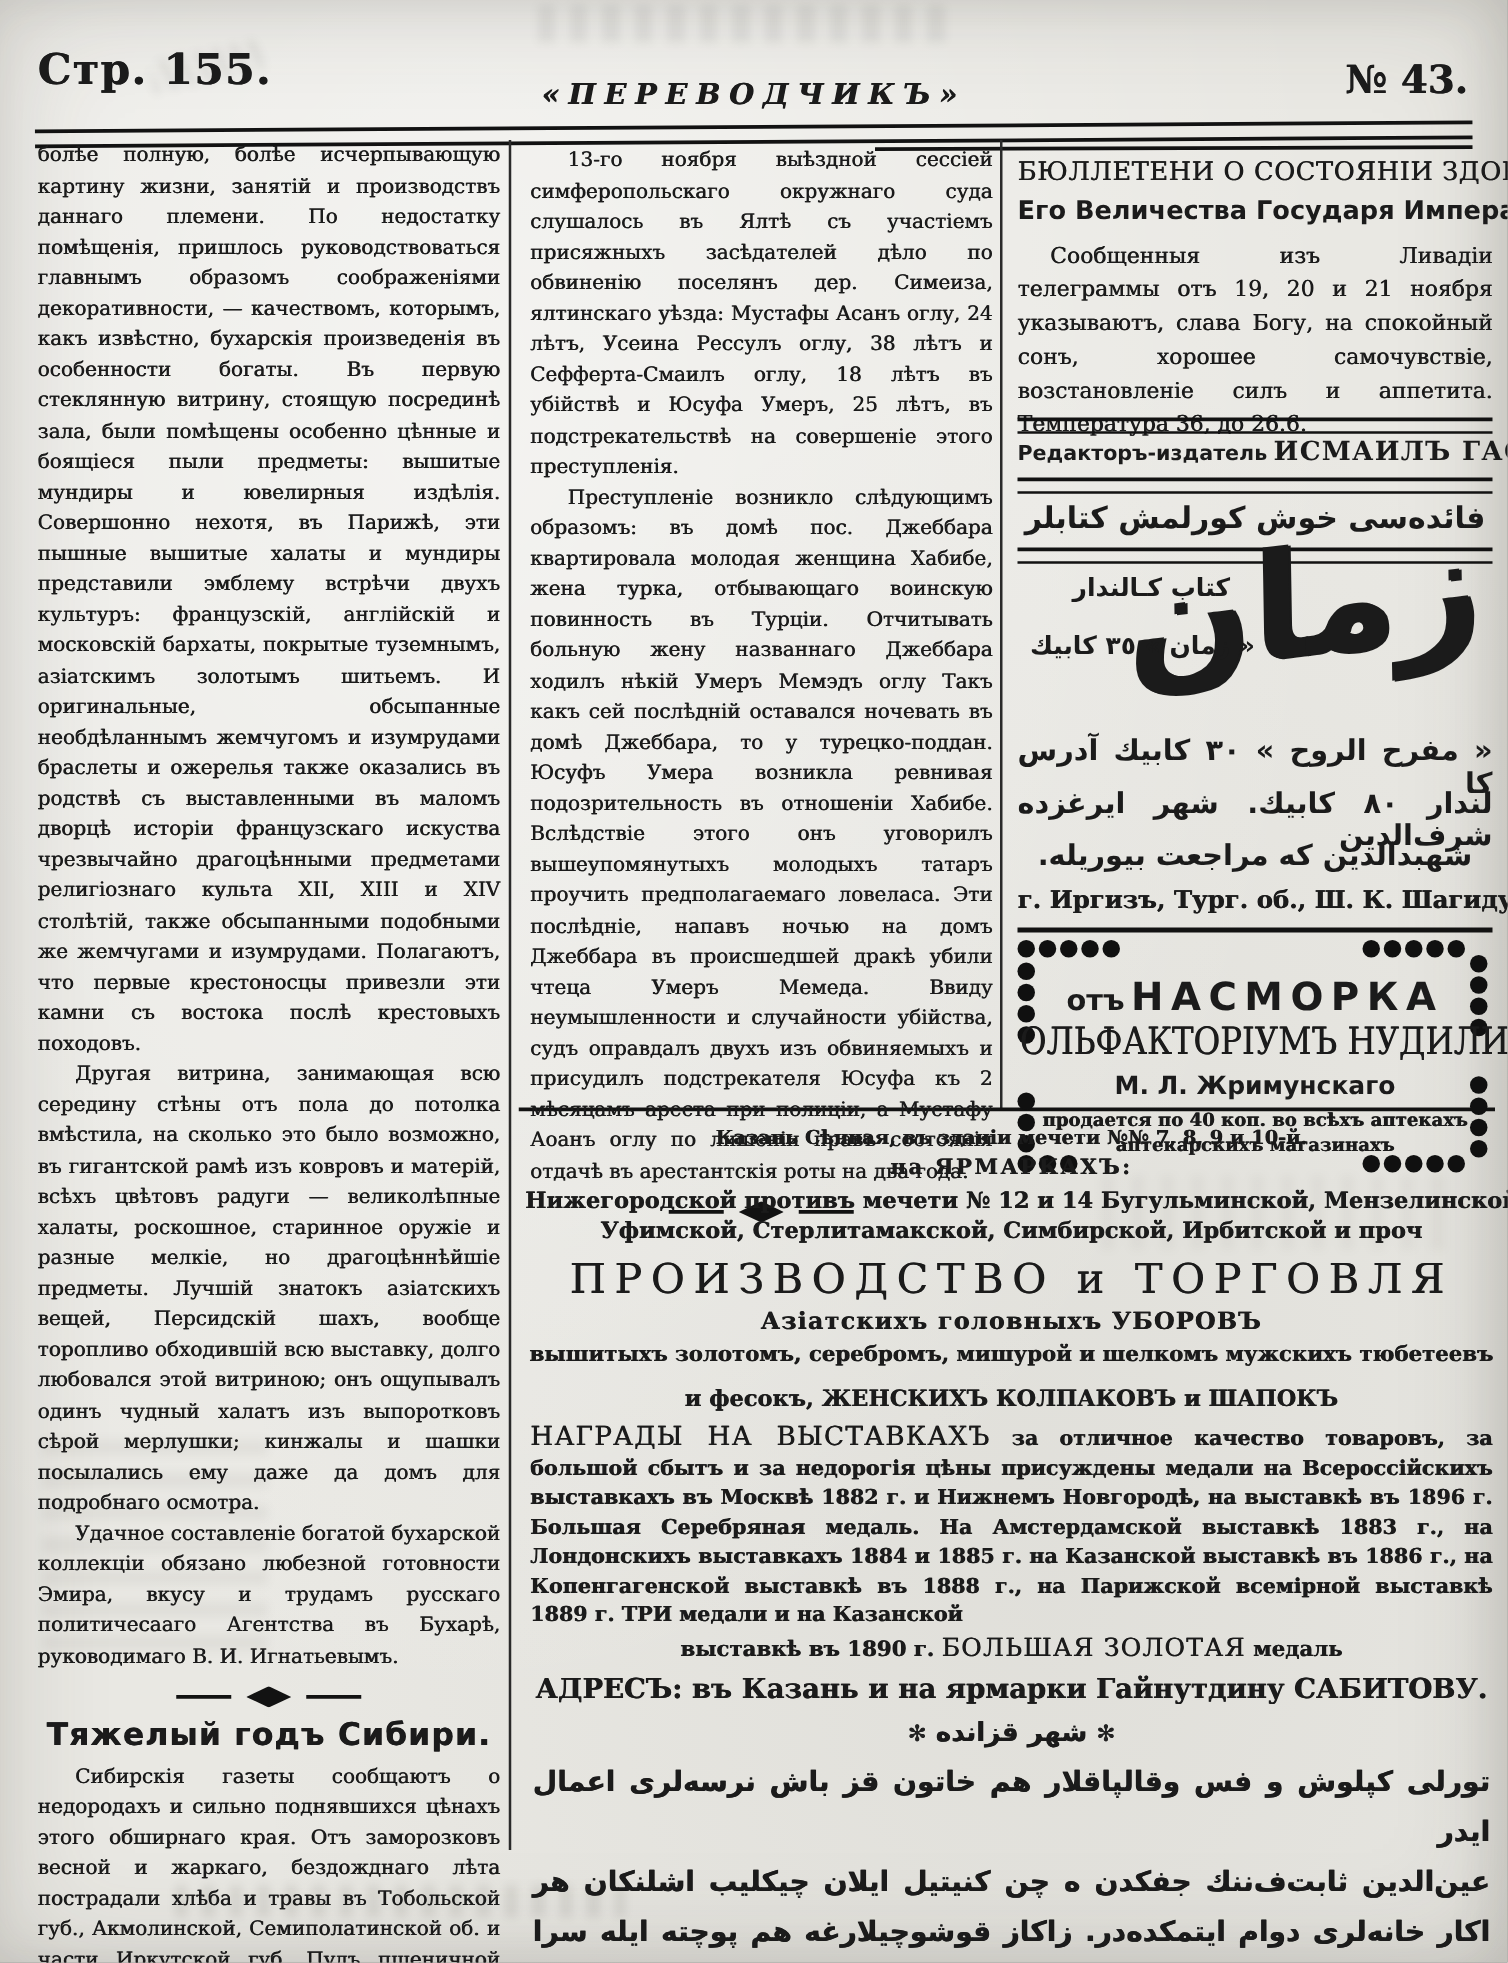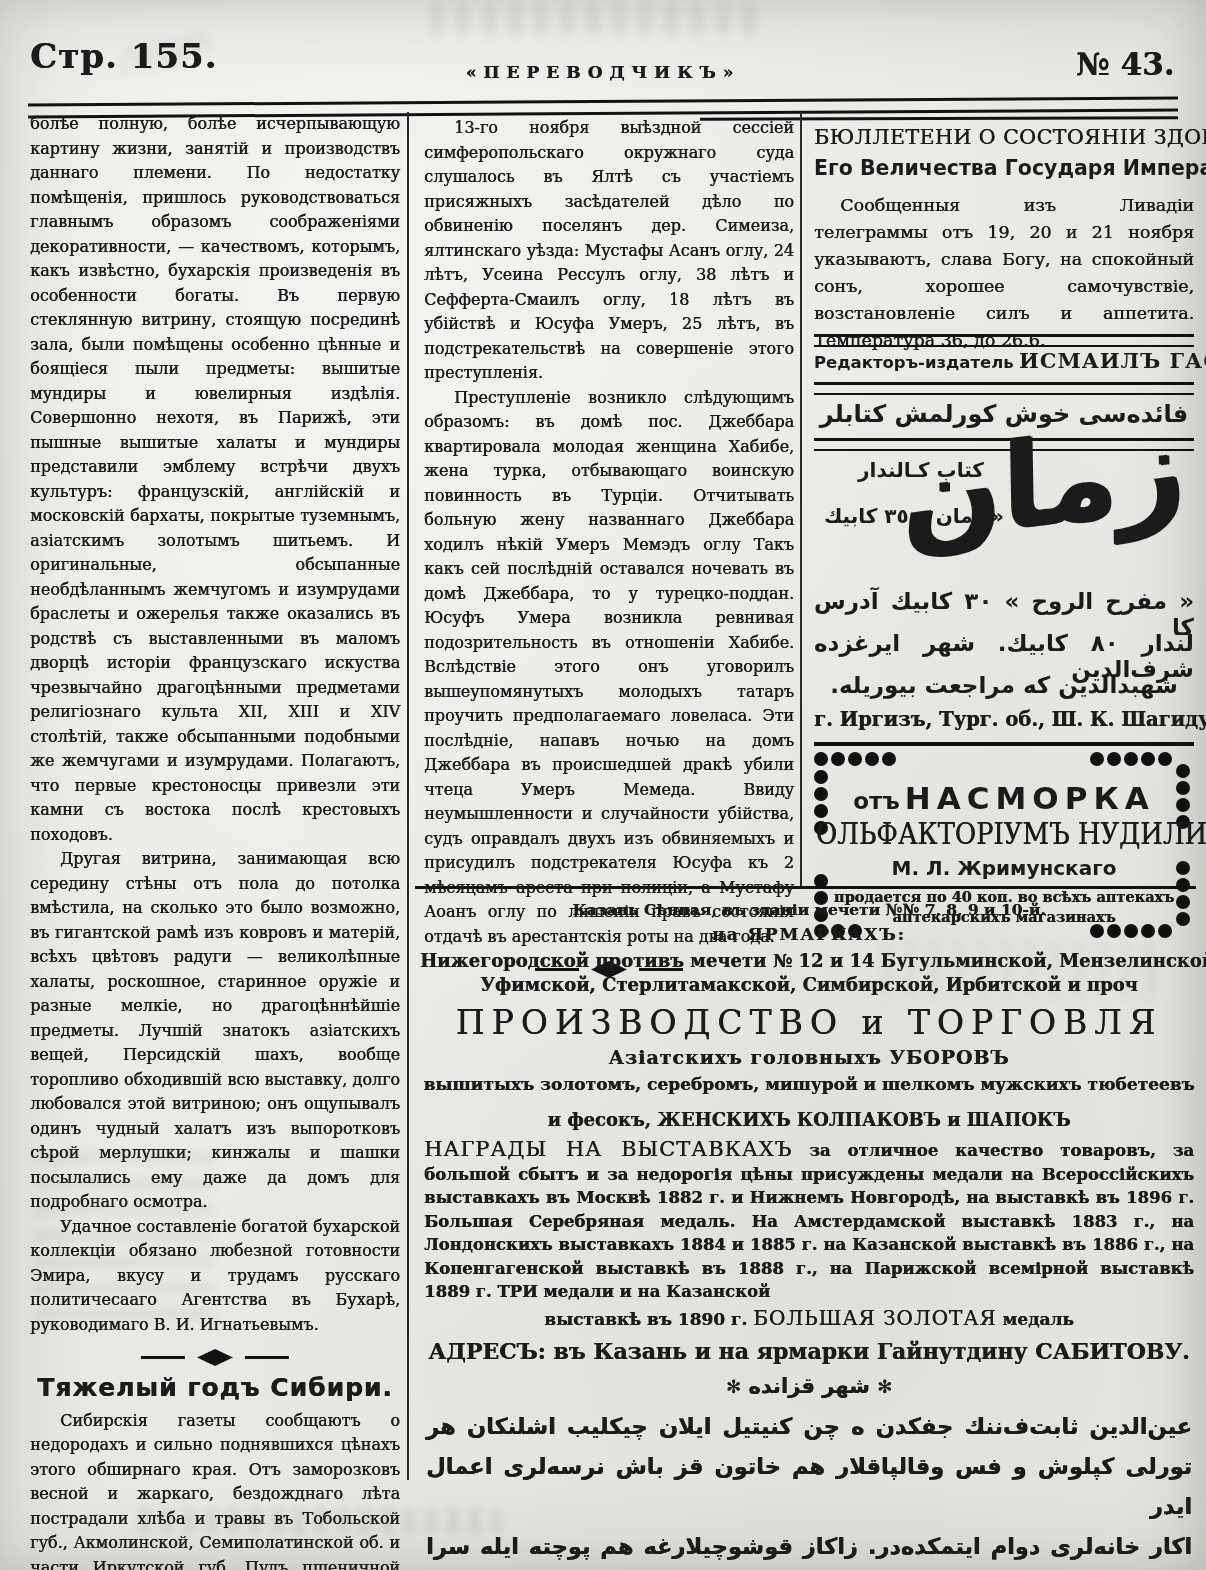--- a/index.html
+++ b/index.html
@@ -12,21 +12,21 @@
       radial-gradient(ellipse at 70% 80%, rgba(120,120,110,.08), rgba(0,0,0,0) 55%),
       #e9e8e3;
     box-shadow: inset 0 0 90px rgba(60,55,45,.18), inset -12px 0 35px rgba(60,55,45,.10);
     color:#1b1b1b;
     font-family:"DejaVu Serif","Liberation Serif",serif;
   }
   .ink{ text-shadow:0.45px 0 0 currentColor; }
   .abs{position:absolute;}
   
   .page-label{left:30px;top:36px;font-size:34px;font-weight:bold;letter-spacing:1px;}
-  .masthead{left:403px;top:62px;width:400px;text-align:center;font-size:17px;font-weight:bold;letter-spacing:7px;}
+  .masthead{left:403px;top:62px;width:400px;text-align:center;font-size:23px;font-weight:bold;letter-spacing:7px;font-style:italic;}
   .issue-label{left:1076px;top:46px;font-size:31px;font-weight:bold;}
   .head-rule{left:28px;top:100px;width:1150px;height:9px;border-top:3px solid #121212;border-bottom:3px solid #121212;transform:rotate(-0.35deg);}
   .head-rule2{left:700px;top:117px;width:478px;height:3px;background:#121212;transform:rotate(-0.2deg);}
   
   .vrule1{left:407px;top:112px;width:2px;height:1368px;background:#2a2a2a;}
   .vrule2{left:800px;top:112px;width:2px;height:776px;background:#2a2a2a;}
   .ad-top-rule{left:415px;top:886px;width:781px;height:3px;background:#121212;}
   
   .col{position:absolute;text-align:justify;font-size:16px;line-height:24.5px;}
   .col p{margin:0;}
@@ -247,20 +247,20 @@
     <div class="awards-last">
       <span>выставкѣ въ 1890 г. </span><span class="gold">БОЛЬШАЯ ЗОЛОТАЯ</span><span> медаль</span>
     </div>
     <div class="sab-addr">АДРЕСЪ: въ Казань и на ярмарки Гайнутдину САБИТОВУ.</div>
     <div class="sab-orn ar">
       <span class="orn-ico">✻</span>
       <span>شهر قزانده</span>
       <span class="orn-ico">✻</span>
     </div>
     <div class="ar-block">
+      <div class="ar-line">تورلى كپلوش و فس وقالپاقلار هم خاتون قز باش نرسه‌لرى اعمال ايدر</div>
       <div class="ar-line">عين‌الدين ثابت‌ف‌ننك جفكدن ه چن كنيتيل ايلان چيكليب اشلنكان هر</div>
-      <div class="ar-line">تورلى كپلوش و فس وقالپاقلار هم خاتون قز باش نرسه‌لرى اعمال ايدر</div>
       <div class="ar-line">اكار خانه‌لرى دوام ايتمكده‌در. زاكاز قوشوچيلارغه هم پوچته ايله سرا</div>
 
     </div>
   </div>
 
 </div>
 
 </body></html>

